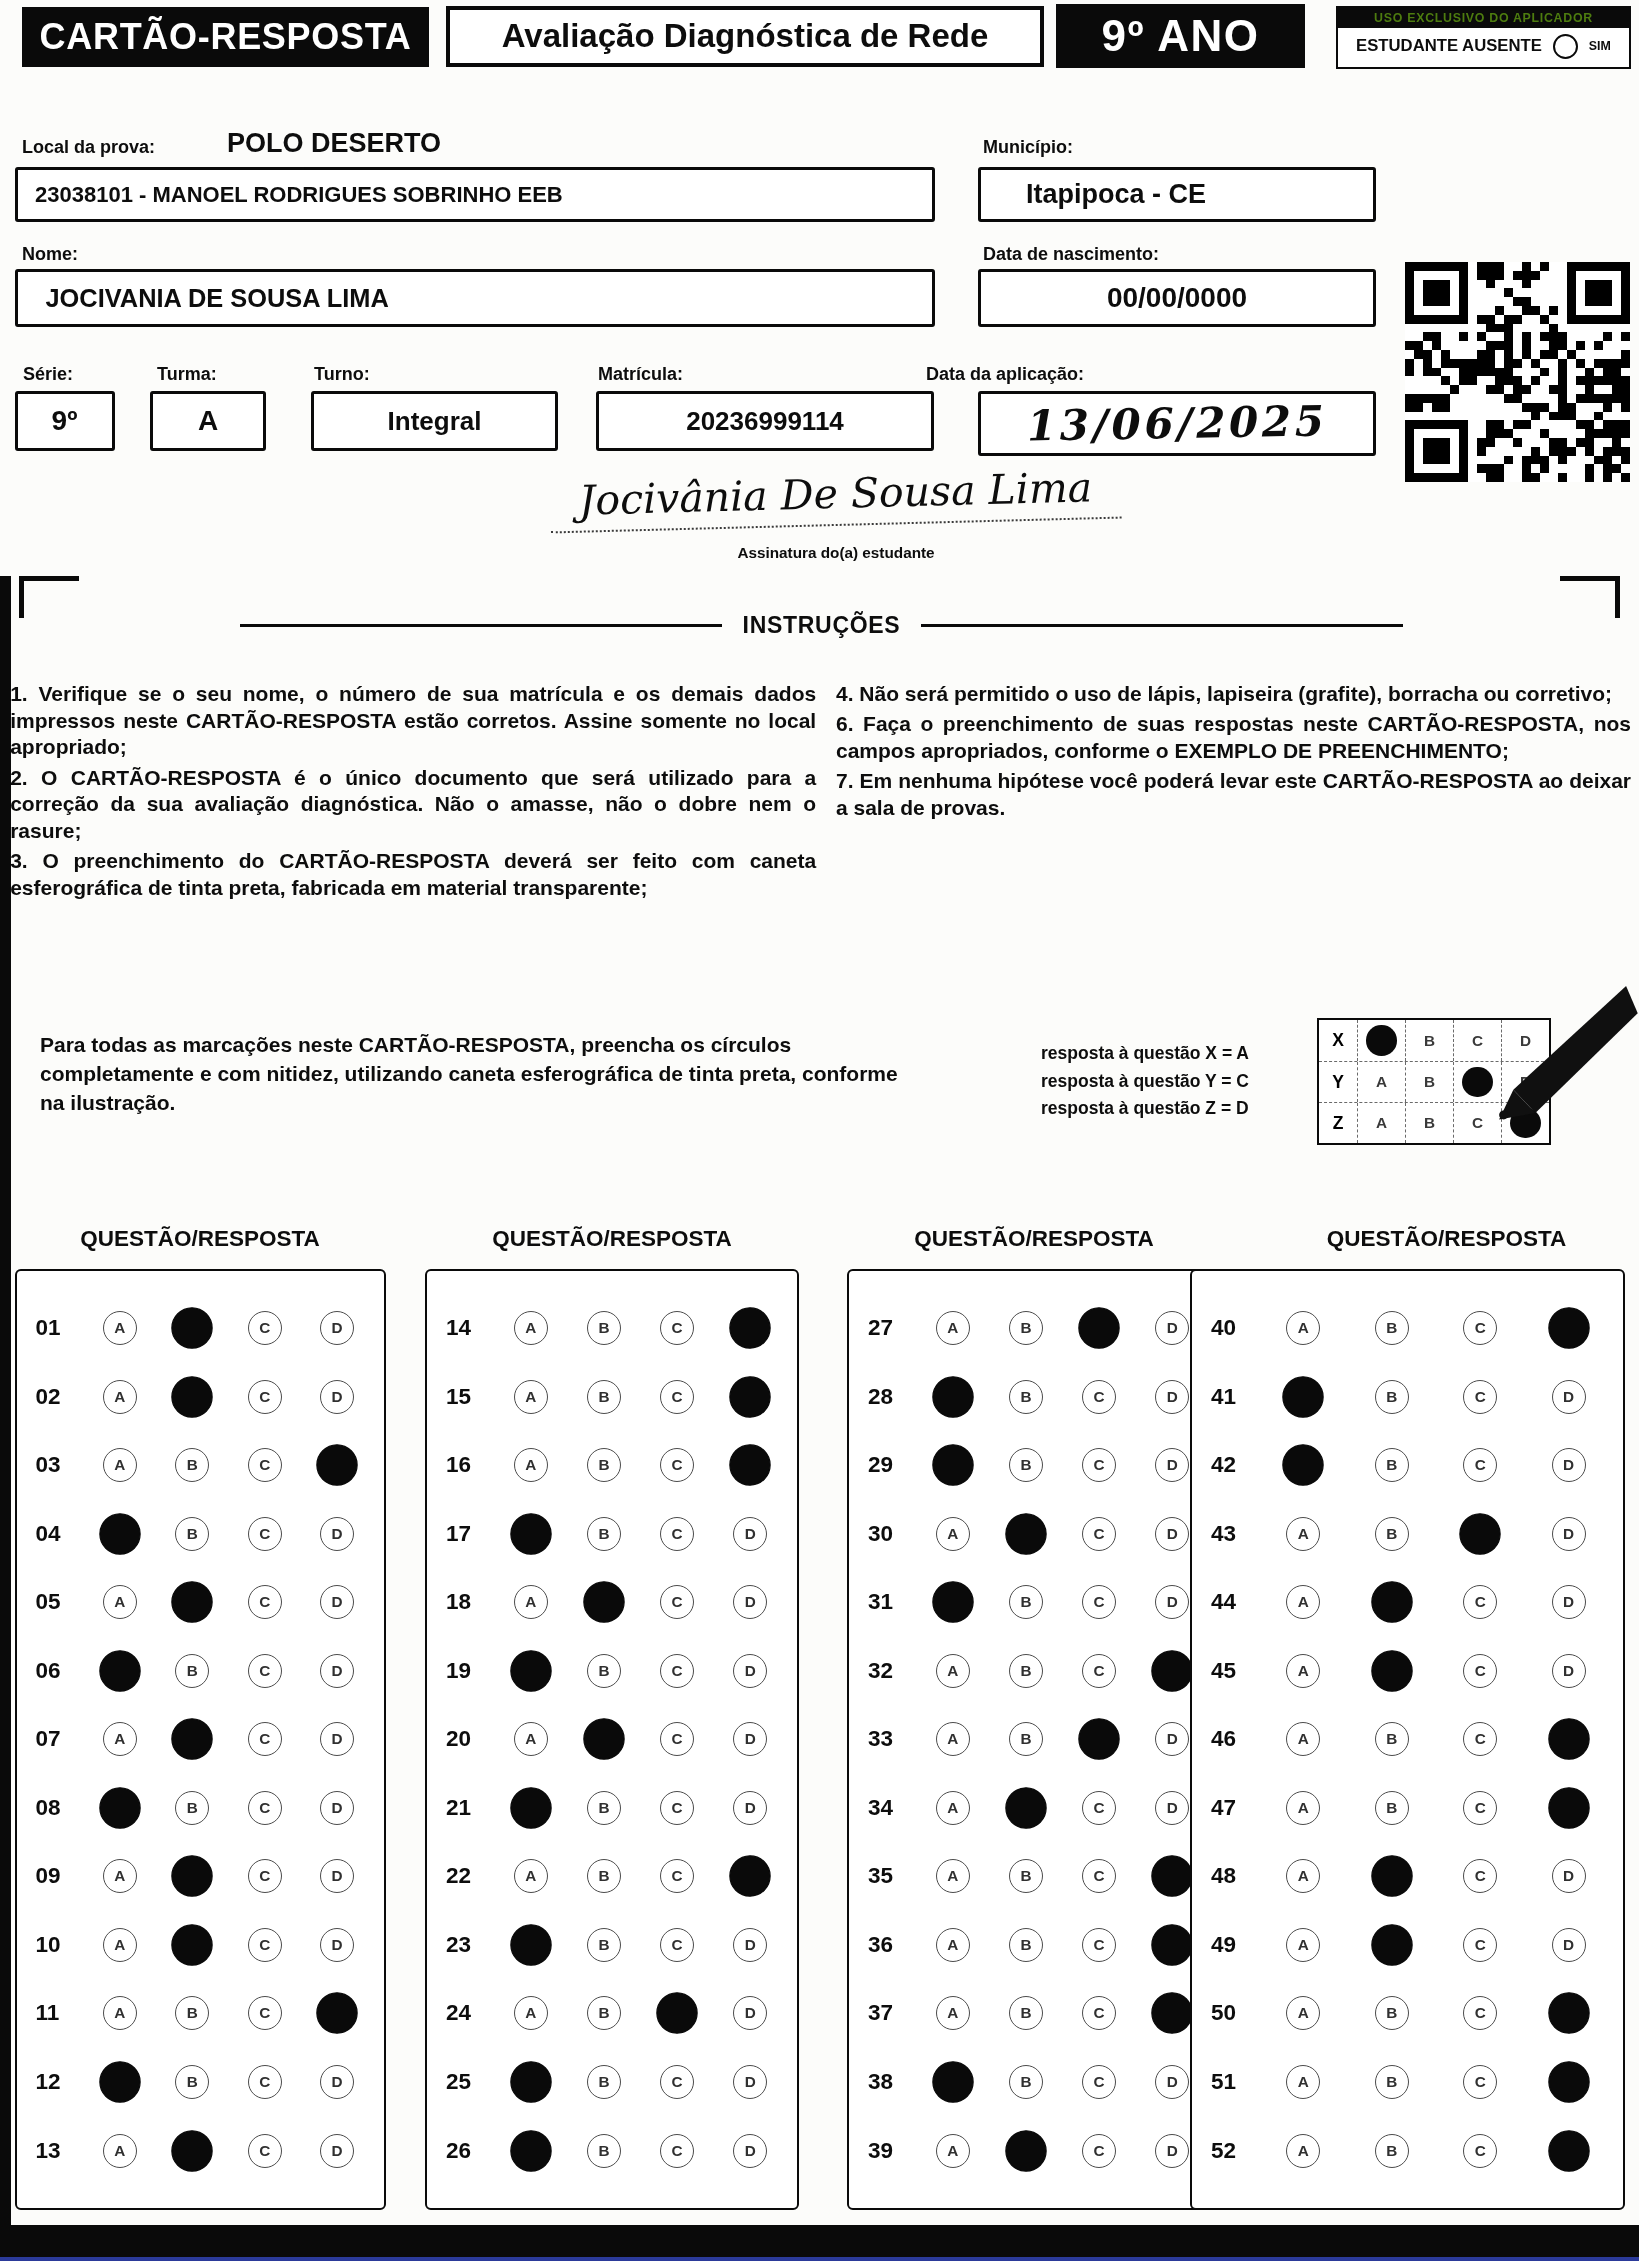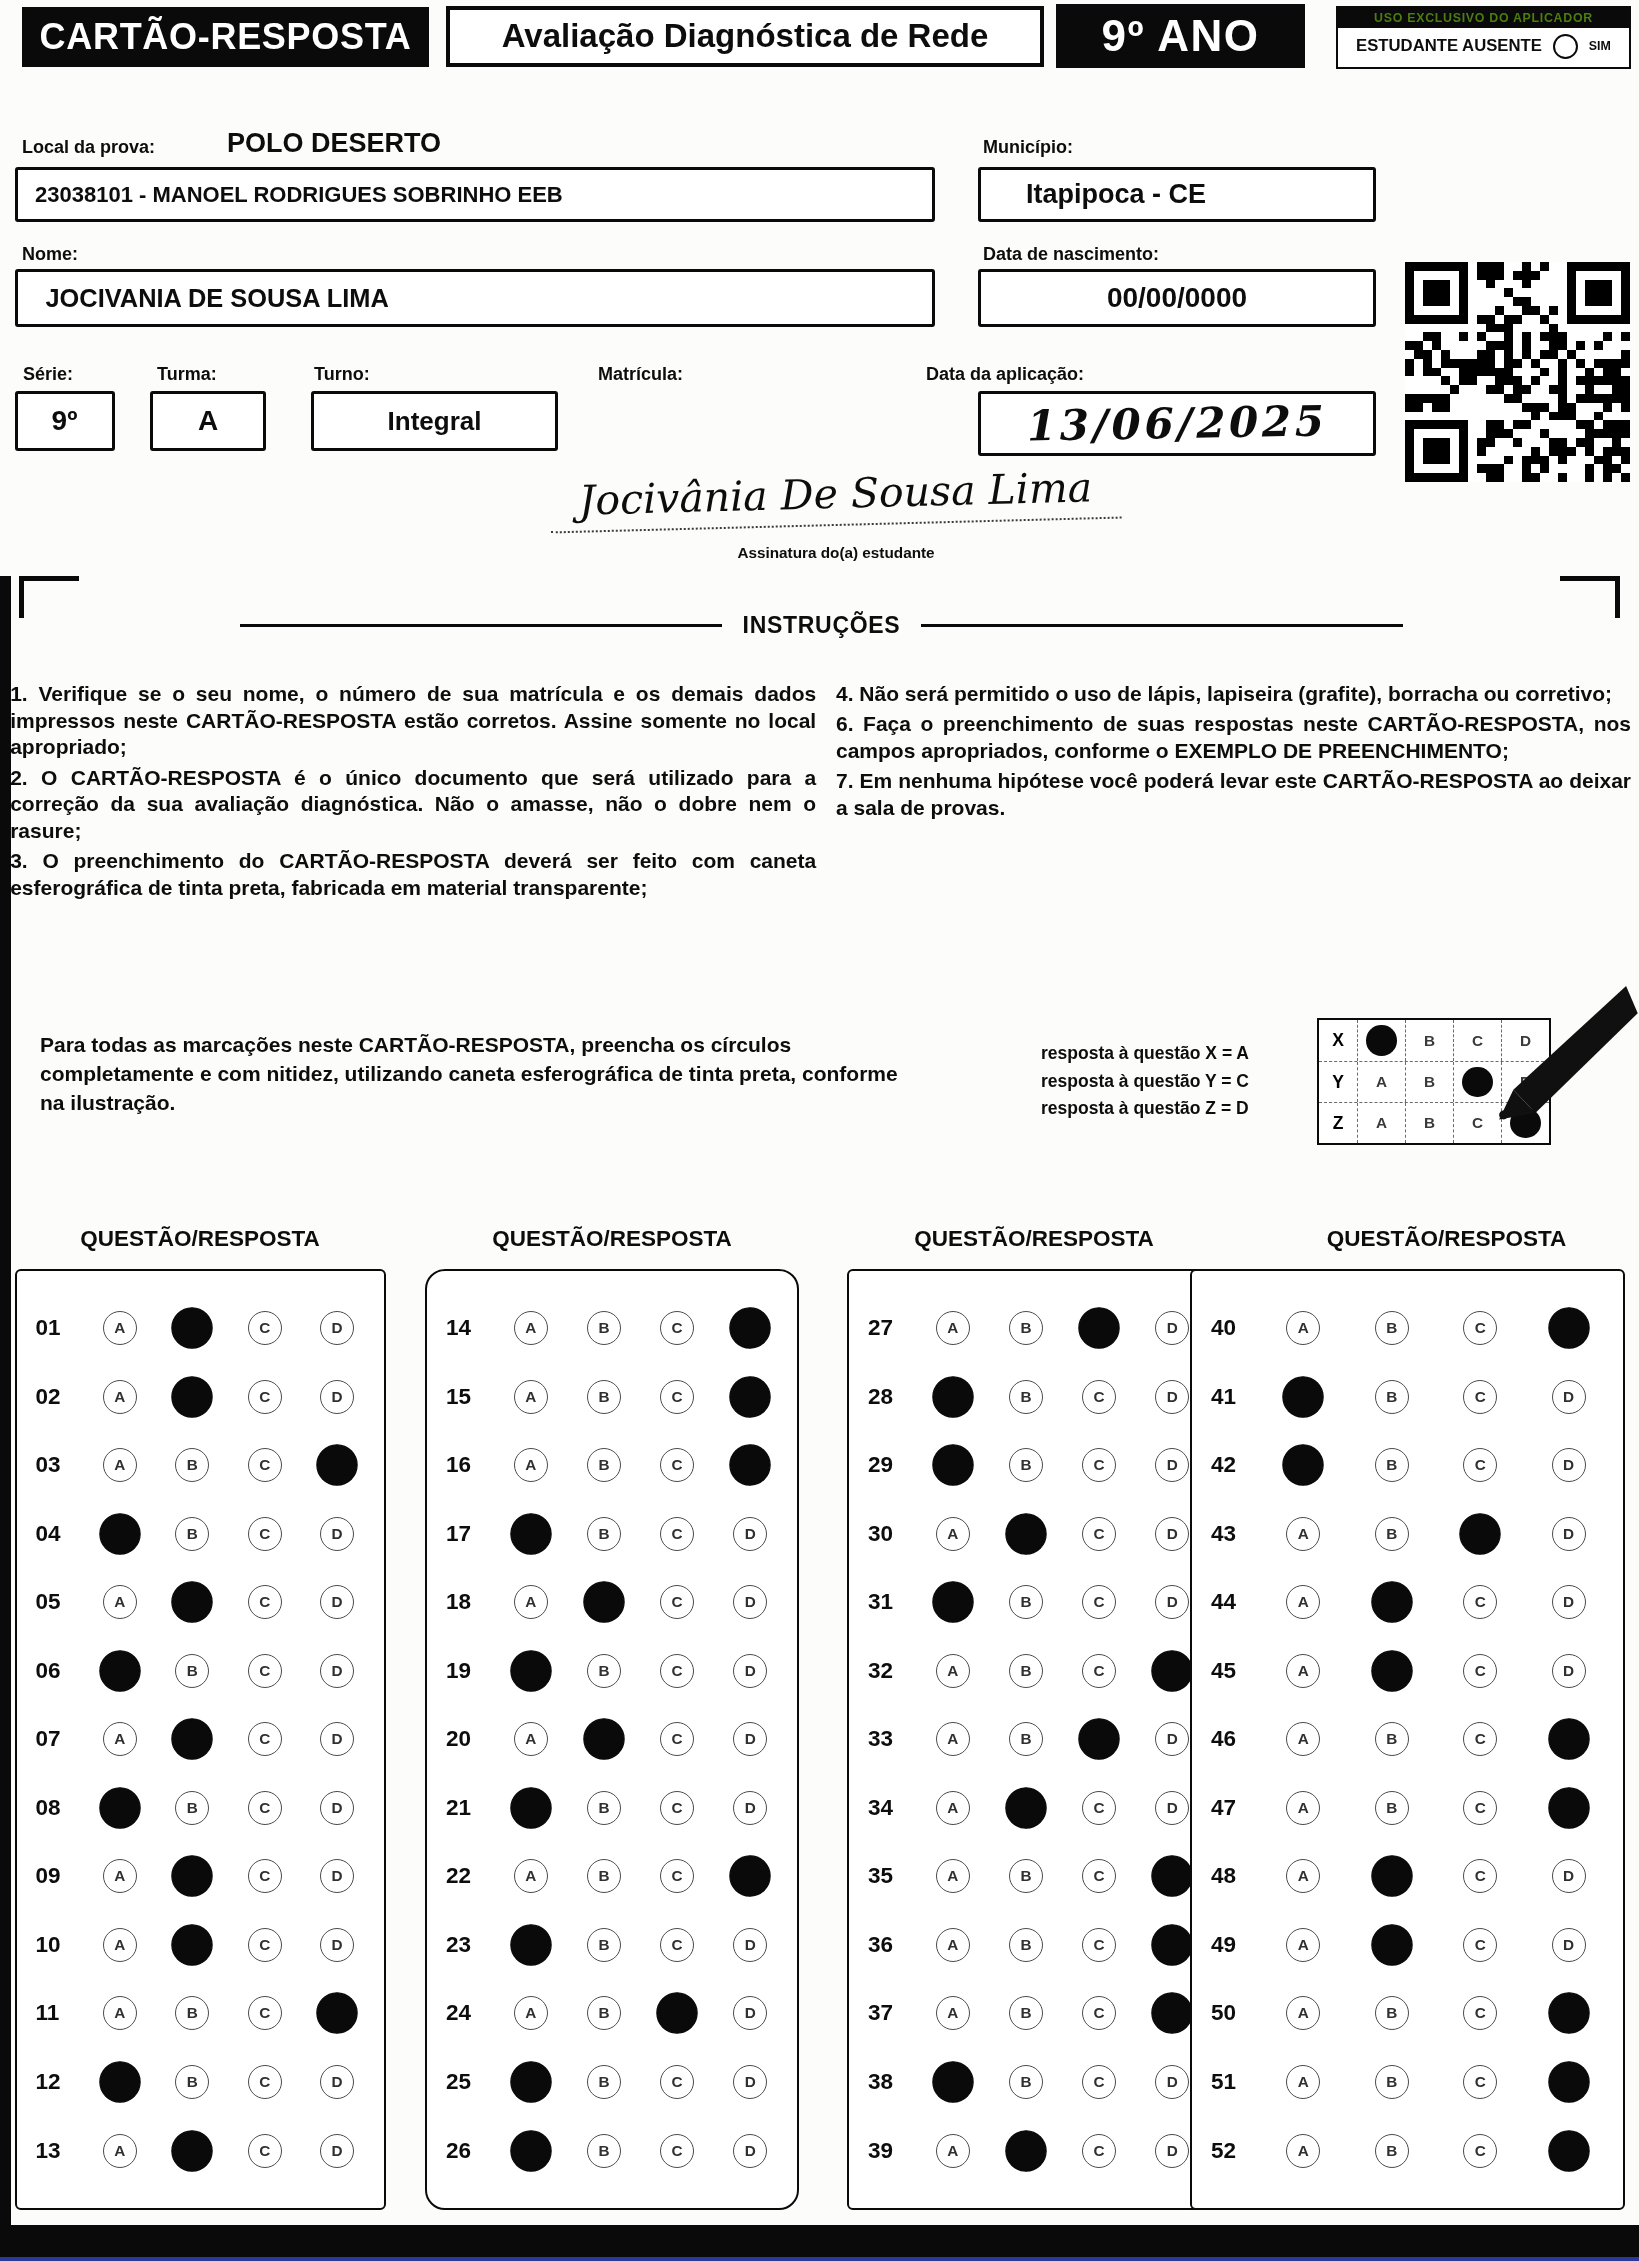--- a/index.html
+++ b/index.html
@@ -80,21 +80,21 @@
 
   
   .qa-header { top:1226px; text-align:center; font-size:22.5px; font-weight:bold; }
   .qa-h1 { left:14.5px;   width:371px; }
   .qa-h2 { left:425px;  width:374px; }
   .qa-h3 { left:847px; width:374px; }
   .qa-h4 { left:1261px; width:371px; }
   .qa-box { top:1269px; height:941px; border:2.9px solid #0a0a0a; border-radius:5.8px; background:#fff;
             display:flex; flex-direction:column; justify-content:space-evenly; padding:5.8px 10.2px; }
   .qa-b1 { left:14.5px;   width:371px; }
-  .qa-b2 { left:425px;  width:374px;border-radius:20px; }
+  .qa-b2 { left:425px;  width:374px; }
   .qa-b3 { left:847px; width:374px; }
   .qa-b4 { left:1190px; width:435px; }
   .q-row { display:flex; align-items:center; }
   .q-num { width:57px; font-size:22.5px; font-weight:bold; padding-left:8.7px; }
   .b-slot { flex:1; display:flex; justify-content:center; }
   .bubble { width:34px; height:34px; border:1.8px solid #4c4c4c; border-radius:50%;
             display:flex; align-items:center; justify-content:center;
             font-size:15.3px; font-weight:bold; color:#303030; background:#fff; }
   .bubble.filled { background:#0a0a0a; border-color:#0a0a0a; color:transparent; transform:scale(1.22); }
 </style>
@@ -347,20 +347,21 @@
 
   <div class="abs f-label lbl-serie">Série:</div>
   <div class="abs f-label lbl-turma">Turma:</div>
   <div class="abs f-label lbl-turno">Turno:</div>
   <div class="abs f-label lbl-matricula">Matrícula:</div>
   <div class="abs f-label lbl-aplicacao">Data da aplicação:</div>
 
   <div class="abs box box-serie">9º</div>
   <div class="abs box box-turma">A</div>
   <div class="abs box box-turno">Integral</div>
+  <div class="abs box box-matricula">20236999114</div>
   <div class="abs box box-aplicacao">
     <span class="handwrite hw-date">13/06/2025</span>
   </div>
 
   <div class="abs signature-wrap">
     <span class="handwrite hw-sign">Jocivânia De Sousa Lima</span>
   </div>
   <div class="abs sign-label">Assinatura do(a) estudante</div>
 
   <div class="abs corner-left"></div>

